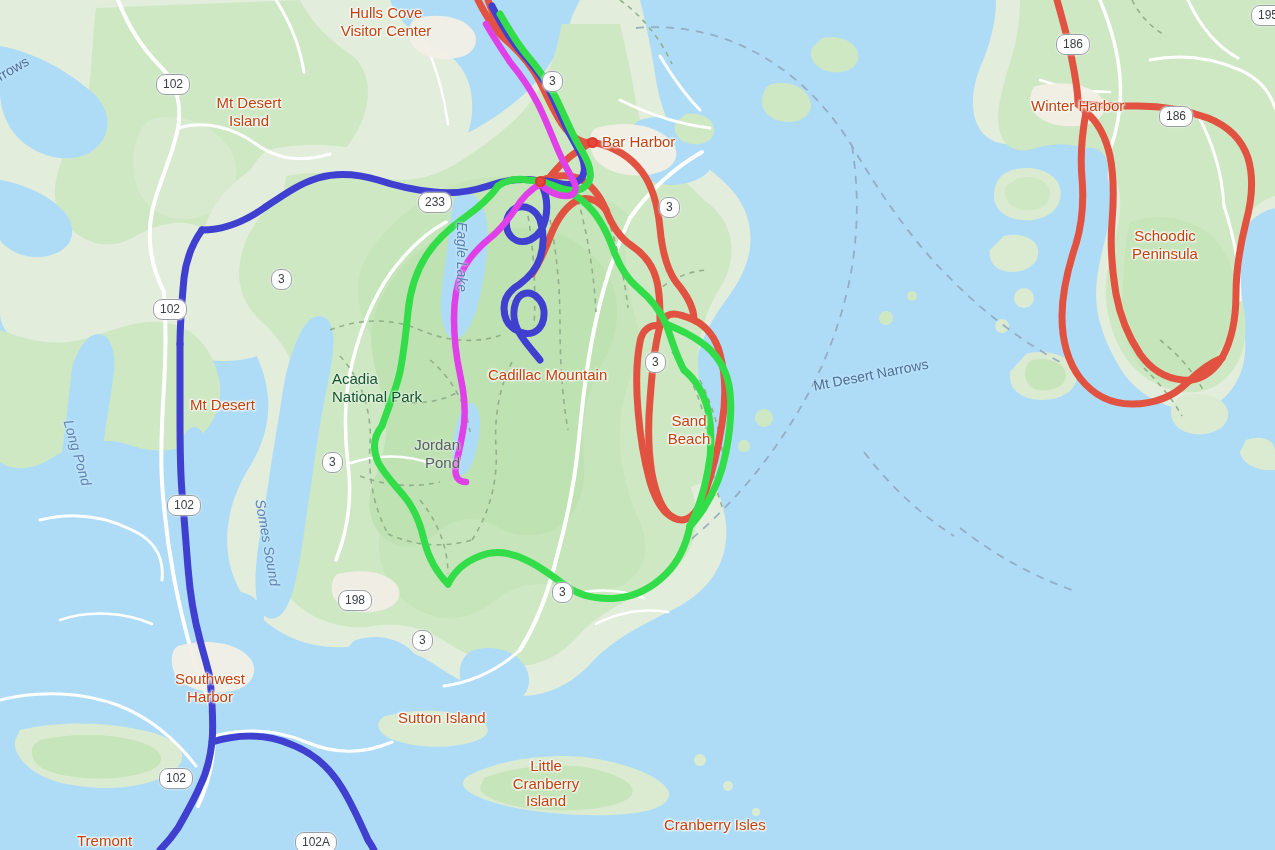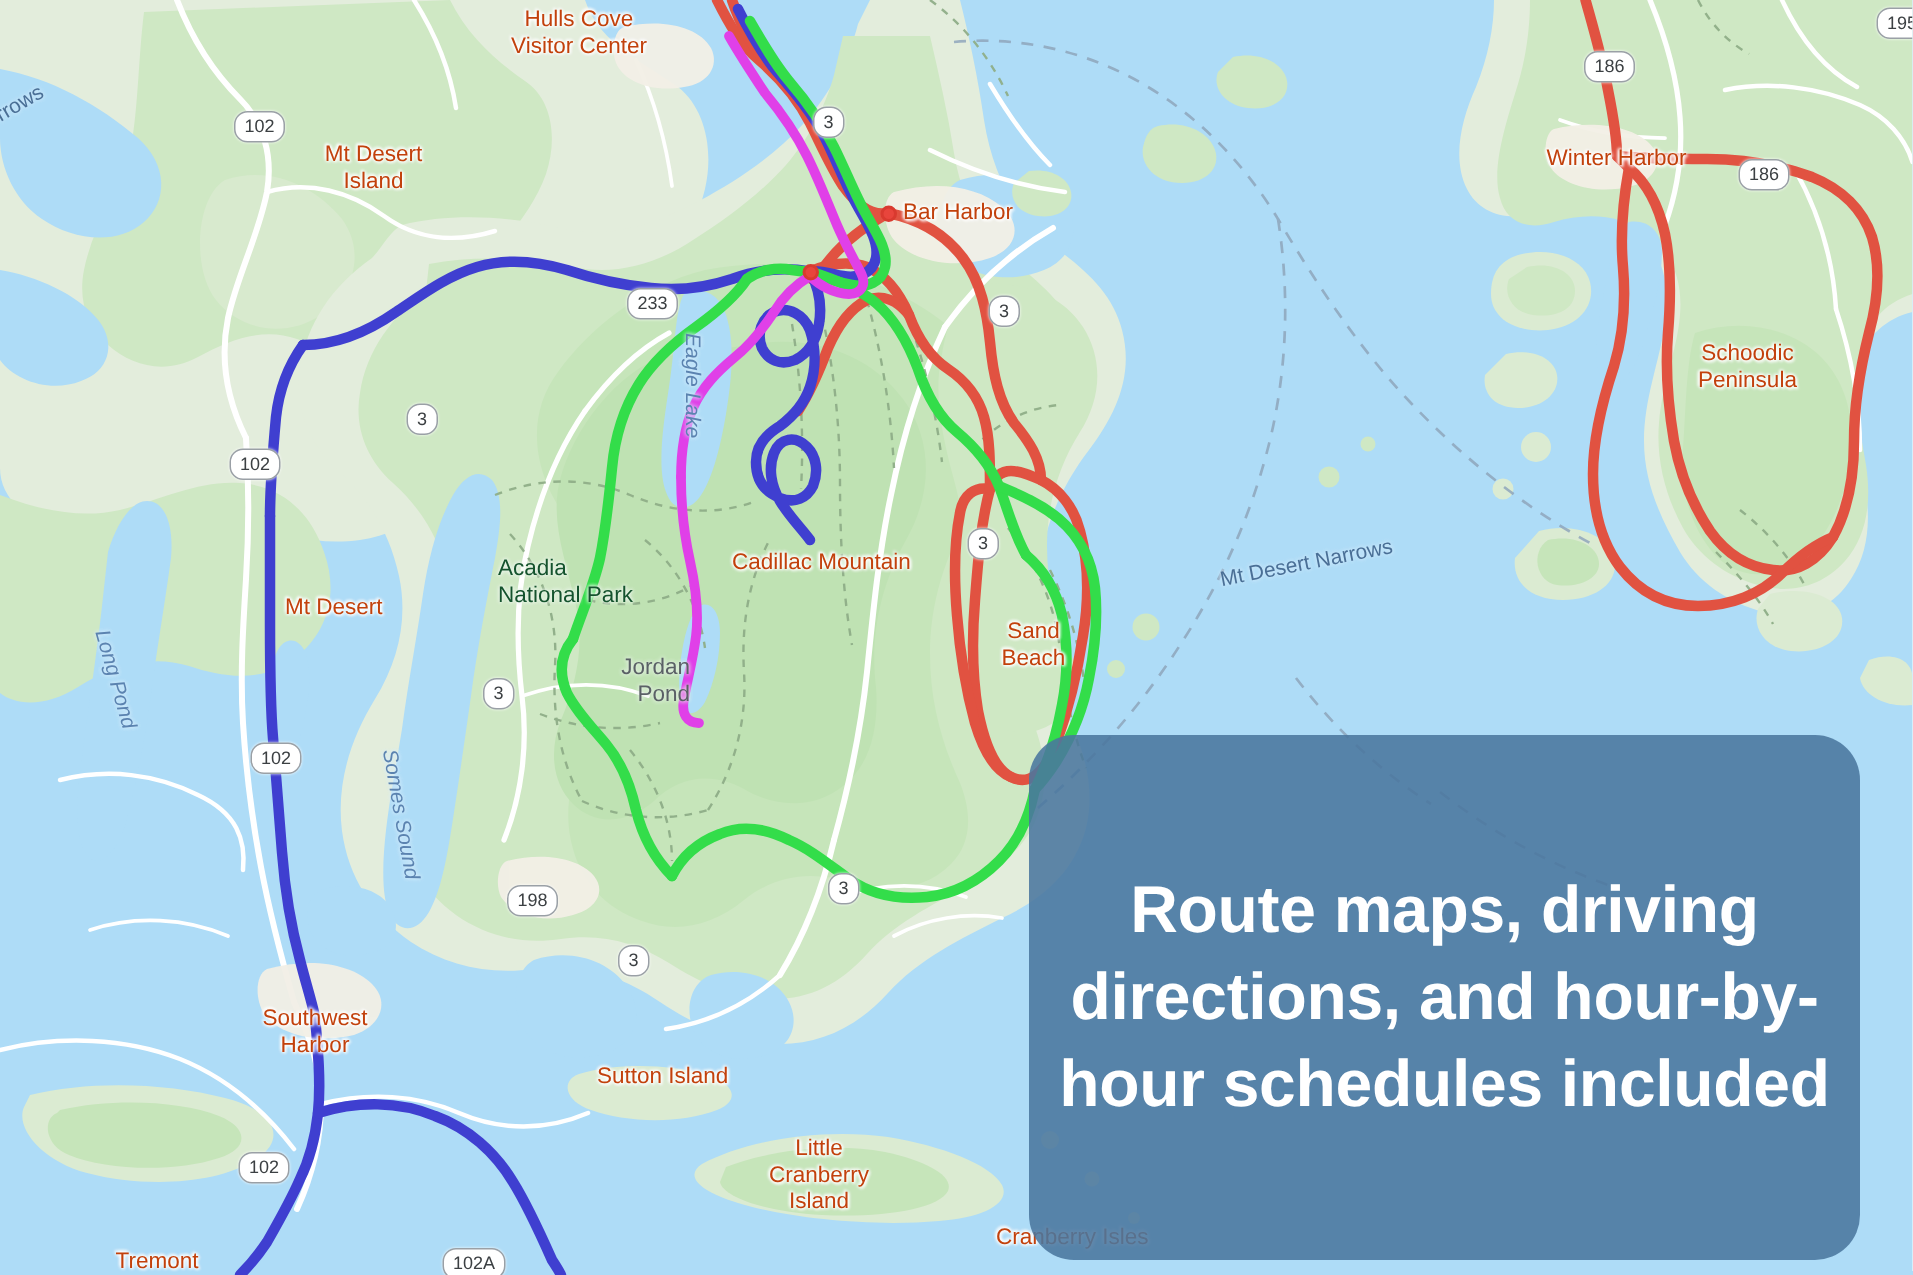--- a/index.html
+++ b/index.html
@@ -432,17 +432,14 @@
   <div class="shield" style="left:167px;top:495px;">102</div>
   <div class="shield" style="left:338px;top:590px;">198</div>
   <div class="shield" style="left:552px;top:582px;">3</div>
   <div class="shield" style="left:412px;top:630px;">3</div>
   <div class="shield" style="left:159px;top:768px;">102</div>
   <div class="shield" style="left:295px;top:832px;">102A</div>
 
   <div class="dot" style="left:587px;top:137px;"></div>
   <div class="dot" style="left:535px;top:176px;"></div>
 
-  <div id="overlay">
-    <div class="otext">Route maps, driving directions, and hour-by-hour schedules included</div>
-  </div>
 
 </div>
 
 </body></html>

